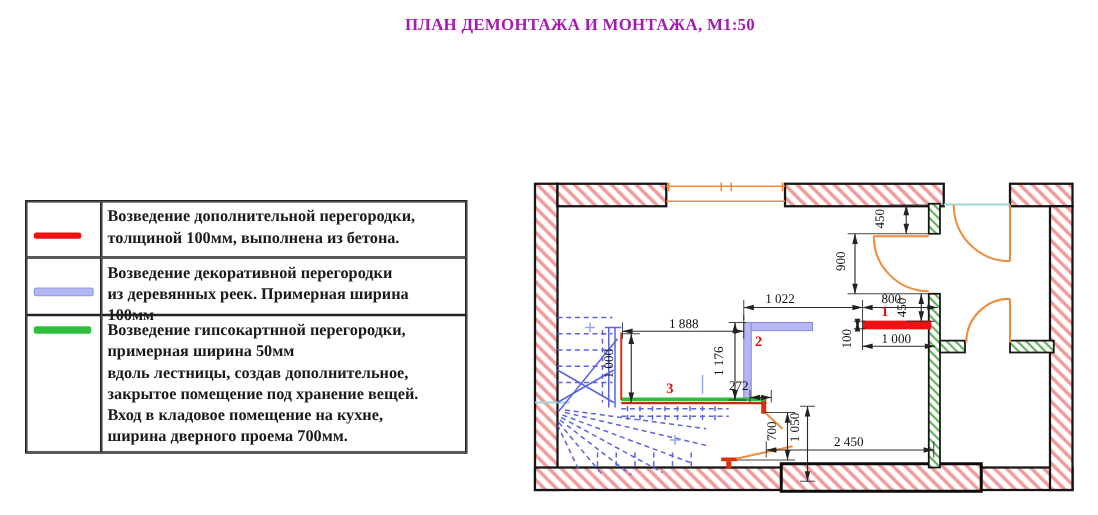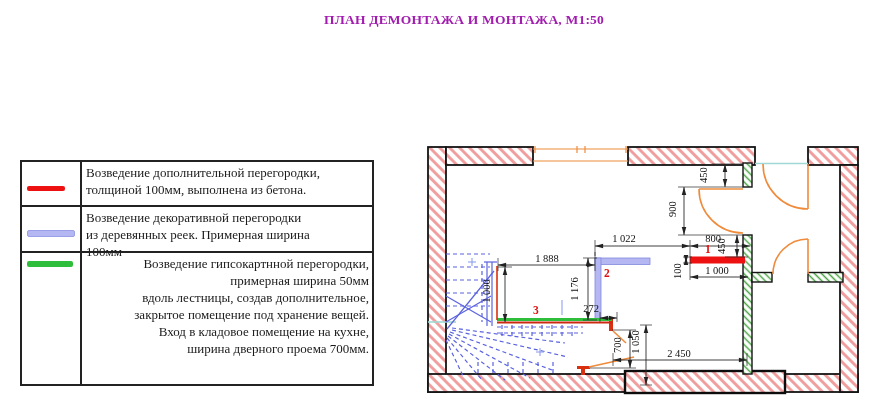--- a/index.html
+++ b/index.html
@@ -4,22 +4,22 @@
 <style>
   html,body{margin:0;padding:0;background:#ffffff;}
   body{width:878px;height:412px;position:relative;font-family:"Liberation Serif",serif;overflow:hidden;}
   .title{position:absolute;left:0;top:12px;width:878px;text-align:center;
          font-weight:bold;font-size:13.5px;letter-spacing:.2px;color:#a21caf;padding-left:25px;}
   
   .legend{position:absolute;left:20px;top:160px;width:352px;border:1.2px solid #222;
           border-collapse:collapse;display:grid;grid-template-columns:60px 1fr;}
   .lg-cell{border:0.8px solid #222;box-sizing:border-box;}
   .lg-sw{display:flex;justify-content:flex-start;}
-  .r1{height:45px;} .r2{height:46px;} .r3{height:133px;text-align:right;}
-  .lg-text{font-size:13px;line-height:17px;color:#1a1a1a;padding:2px 3px 0 4px;white-space:pre-line;}
+  .r1{height:45px;} .r2{height:46px;} .r3{height:110px;}
+  .lg-text{font-size:13px;line-height:17px;color:#1a1a1a;padding:2px 3px 0 4px;white-space:pre-line;font-weight:bold;}
   .swatch{border-radius:2px;margin-left:5px;}
   .sw-red{width:38px;height:5px;background:#ee1111;margin-top:24px;}
   .sw-lav{width:46px;height:5px;background:#b4b7f2;margin-top:23px;border:1px solid #9aa0e8;}
   .sw-grn{width:46px;height:6px;background:#2fbe3c;margin-top:8px;}
   
   .plan{position:absolute;left:420px;top:140px;width:458px;height:272px;}
   .dim{stroke:#2a2a2a;stroke-width:0.9;marker-start:url(#arr);marker-end:url(#arr);}
   .ext{stroke:#2a2a2a;stroke-width:0.7;}
   .dtxt{font-family:"Liberation Serif",serif;font-size:10.5px;fill:#111;}
   .mk{font-family:"Liberation Serif",serif;font-size:11.5px;font-weight:bold;fill:#e01010;}

